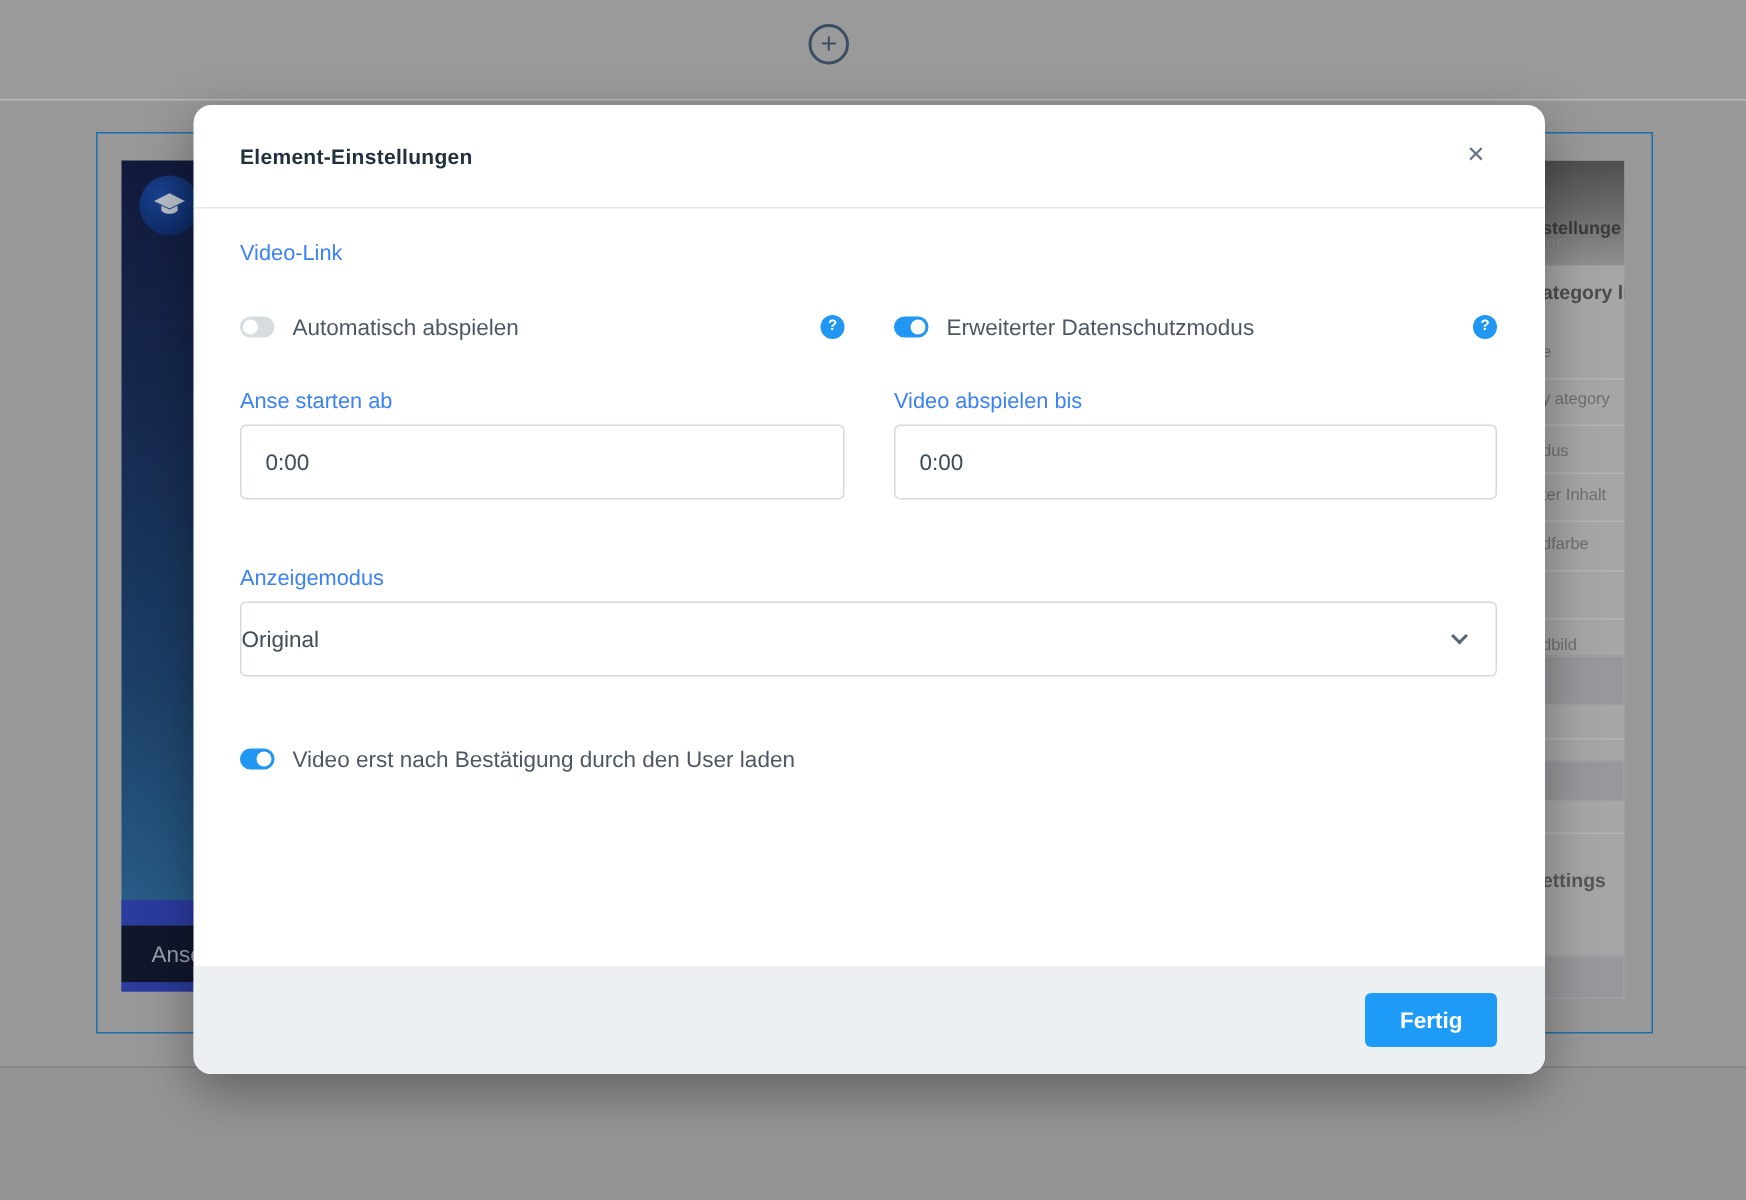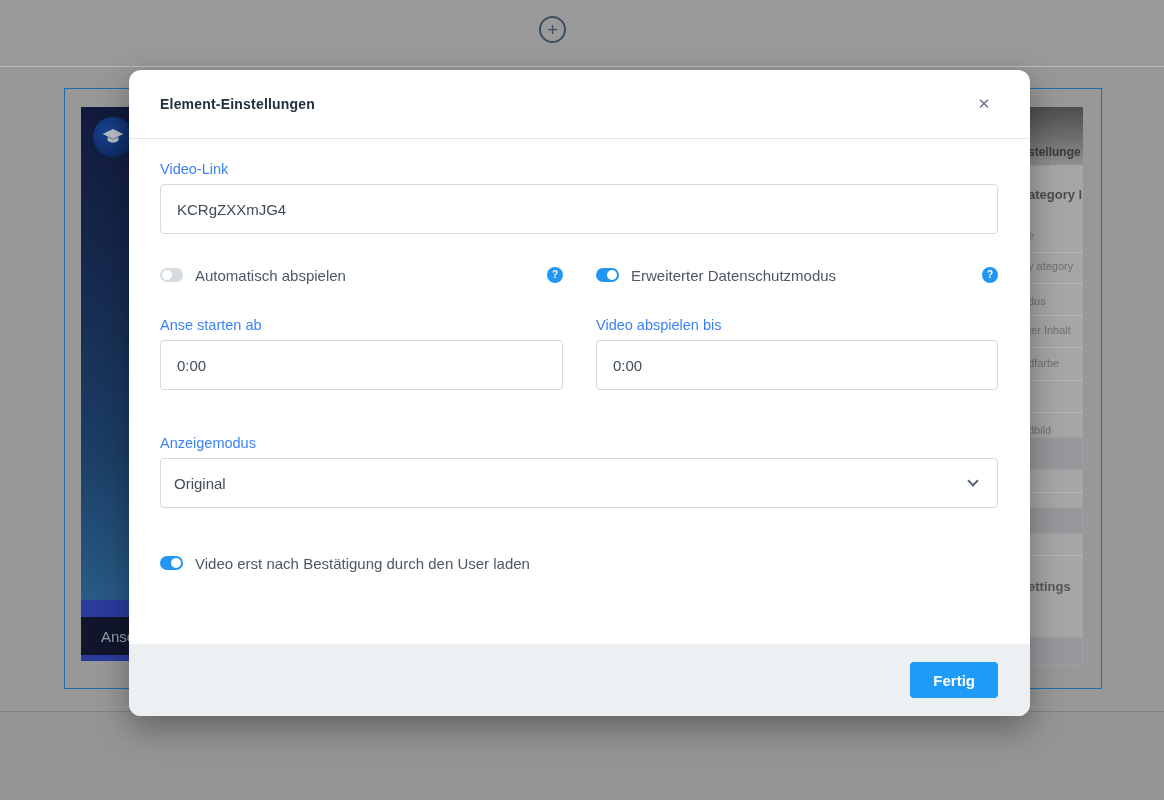--- a/index.html
+++ b/index.html
@@ -31,21 +31,21 @@
   .bg-video .caption-bar span { color:#9aa0ab; font-size:15px; }
   .bg-video .strip-b { position:absolute; left:0; top:548px; width:100%; height:6px; background:#2b3b9e; }
   .badge { position:absolute; left:93px; top:117px; width:40px; height:40px; border-radius:50%;
     background:radial-gradient(circle at 38% 35%, #1a4492 0%, #0e2c68 70%); display:flex;
     align-items:center; justify-content:center; }
   .badge svg { width:26px; height:26px; }
 
   
   .bg-panel { position:absolute; left:1026px; top:107px; width:57px; height:559px;
     background:#a6a6a6; overflow:hidden; }
-  .bg-panel .p-header { position:absolute; left:0; top:0; width:100%; height:58px;
+  .bg-panel .p-header { position:absolute; left:0; top:0; width:100%; height:70px;
     background:linear-gradient(180deg,#4e4e4e 0%,#6f6f6f 55%,#909090 100%); }
   .bg-panel .p-h1 { position:absolute; left:2px; top:38px; font-size:12px; font-weight:700; color:#3b3b3b; white-space:nowrap; }
   .bg-panel .p-h2 { position:absolute; left:2px; top:48px; font-size:12px; color:#8a8a8a; white-space:nowrap; }
   .bg-panel .p-cat { position:absolute; left:2px; top:80px; font-size:13px; font-weight:600; color:#4c4c4c; white-space:nowrap; }
   .bg-panel .p-row { position:absolute; left:2px; font-size:11px; color:#6f6f6f; white-space:nowrap; }
   .bg-panel .p-line { position:absolute; left:0; width:100%; height:0; border-top:1px solid #b5b5b5; }
   .bg-panel .p-swatch { position:absolute; left:0; width:100%; background:#98989c; border:1px solid #a0a0a3; }
   .bg-panel .p-settings { position:absolute; left:2px; font-size:13px; font-weight:600; color:#575757; white-space:nowrap; }
 
   
@@ -77,21 +77,21 @@
   .toggle.on .knob { left:11px; }
   .toggle-label { margin-left:12px; font-size:15px; color:#4d5866; white-space:nowrap; }
   .row-spacer { flex:1 1 auto; }
   .help-icon { width:16px; height:16px; border-radius:50%; background:#2196f3; color:#ffffff;
     font-size:10px; font-weight:700; line-height:16px; text-align:center; flex:0 0 auto; cursor:pointer; }
 
   .times-grid { margin-top:34px; }
 
   .lbl-mode { margin-top:45px; }
   .select-box { margin-top:7px; height:50px; border:1px solid #d3dade; border-radius:4px;
-    display:flex; align-items:center; justify-content:space-between; padding:0 20px 0 13px;
+    display:flex; align-items:center; justify-content:space-between; padding:0 20px 0 0;
     cursor:pointer; background:#fff; }
   .select-value { font-size:15px; color:#3f4d59; }
   .chevron { width:8px; height:8px; border:solid #5a6673; border-width:0 2px 2px 0;
     transform:rotate(45deg); margin-top:-4px; }
 
   .confirm-row { margin-top:47px; }
 
   .modal-footer { flex:0 0 auto; height:72px; background:#edf0f3; display:flex;
     align-items:center; justify-content:flex-end; padding:0 32px; }
   .primary-btn { height:36px; padding:0 23px; background:#1e9bf7; color:#ffffff; border:none;
@@ -159,21 +159,20 @@
     <div class="modal-header">
       <span class="modal-title">Element-Einstellungen</span>
       <button class="close-btn">
         <span>✕</span>
       </button>
     </div>
 
     <div class="modal-body">
 
       <div class="field-label lbl-link">Video-Link</div>
-      <input class="text-input mt" type="text" value="KCRgZXXmJG4" style="">
 
       <div class="two-col toggles-grid">
         <div class="toggle-row">
           <span class="toggle">
               <span class="knob"></span>
             </span>
           <span class="toggle-label">Automatisch abspielen</span>
           <span class="row-spacer"></span>
           <span class="help-icon"><span>?</span></span>
         </div>

